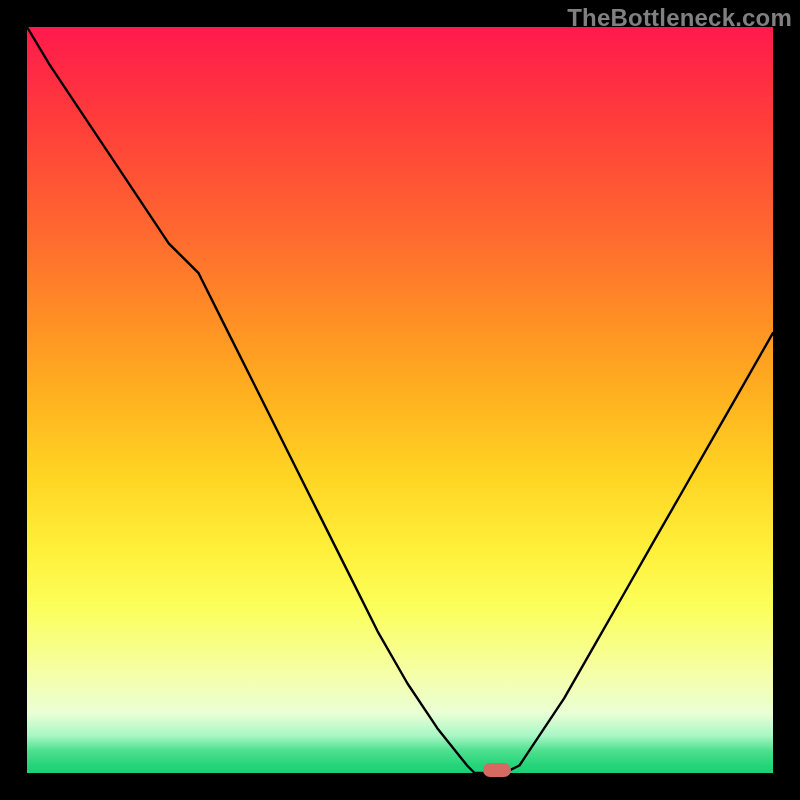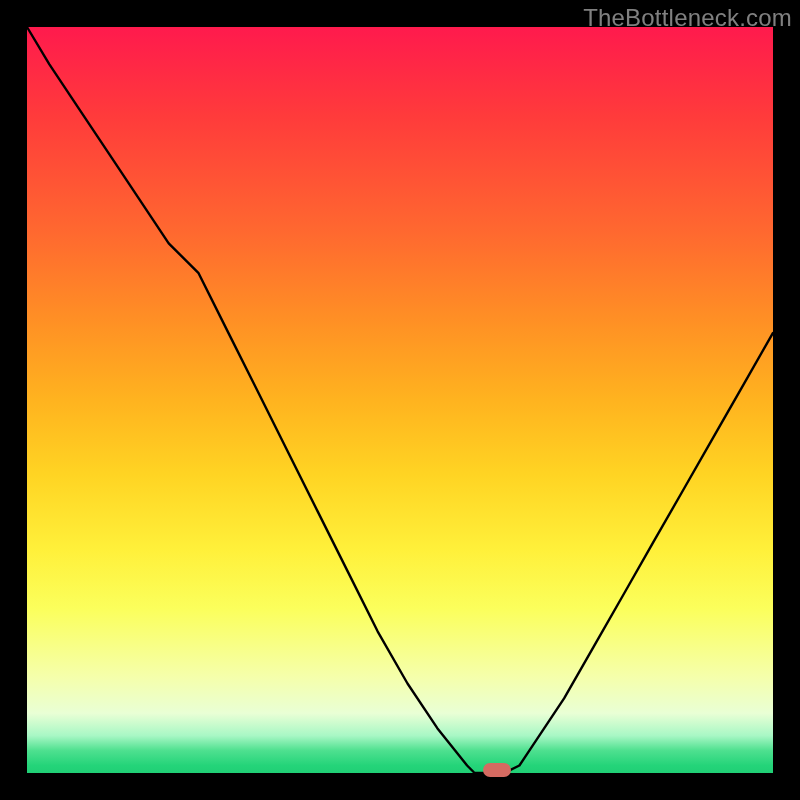--- a/index.html
+++ b/index.html
@@ -41,21 +41,21 @@
       #24d479 99%,
       #20cf75 100%
     );
   }
   .watermark {
     position: absolute;
     top: 4px;
     right: 8px;
     color: #808080;
     font-size: 24px;
-    font-weight: 400;
+    font-weight: 700;
     letter-spacing: 0.2px;
     user-select: none;
   }
   svg.curve {
     position: absolute;
     left: 0;
     top: 0;
     width: 746px;
     height: 746px;
     overflow: visible;

